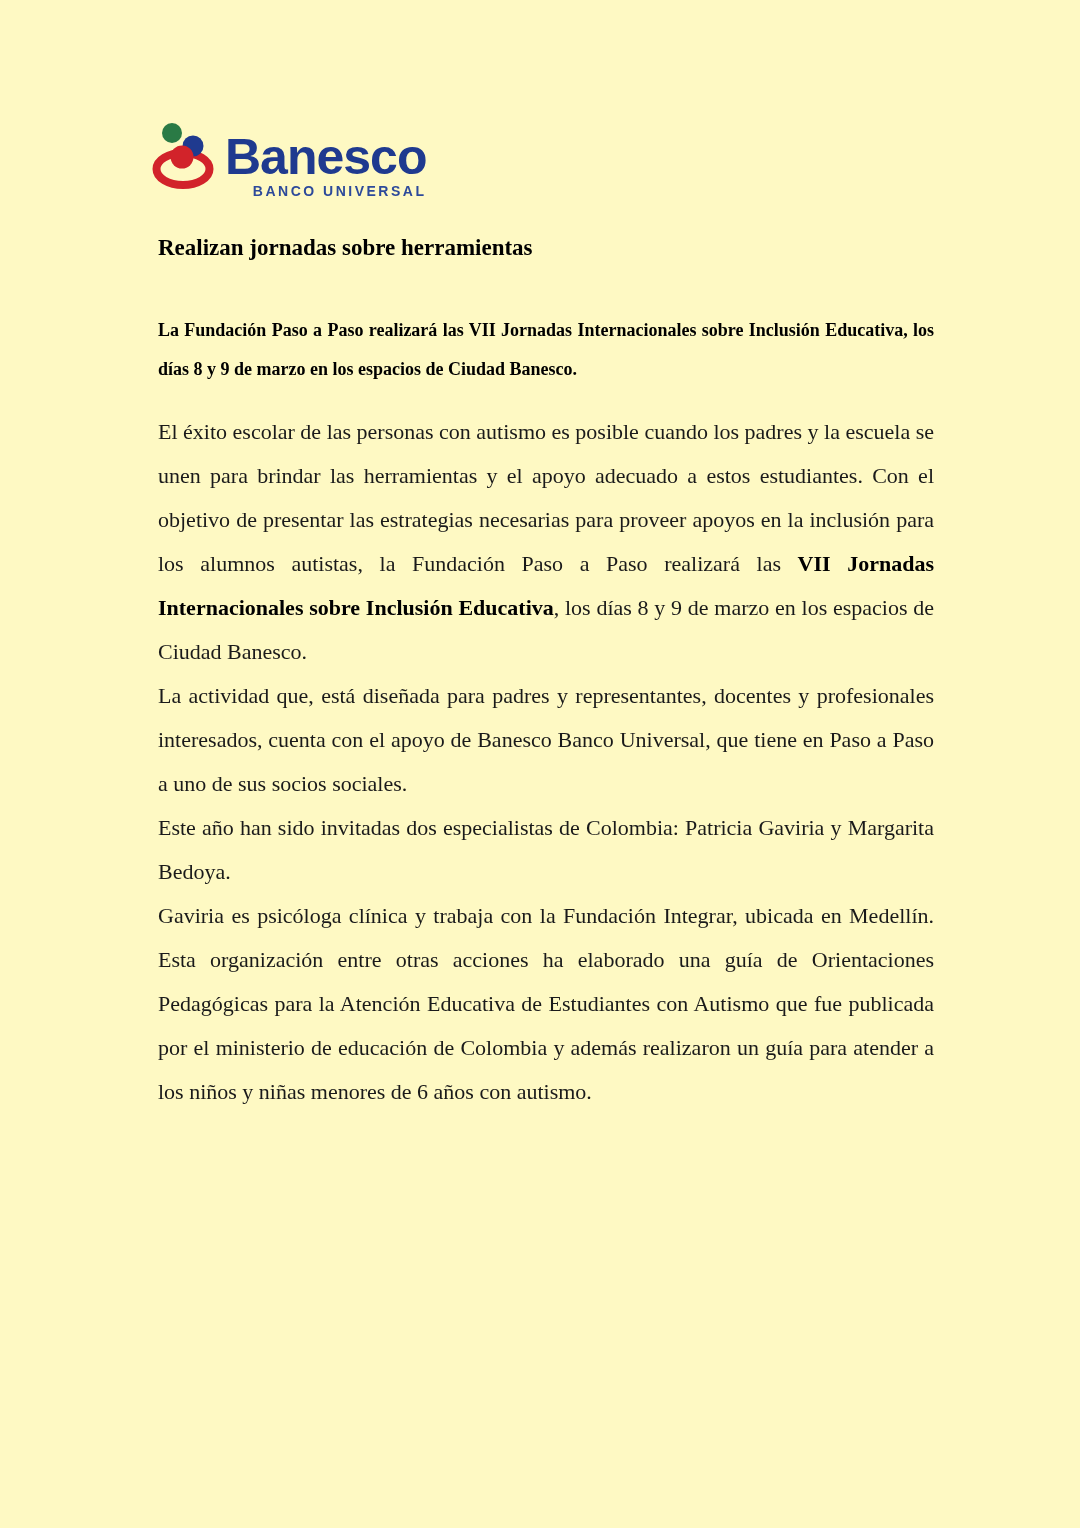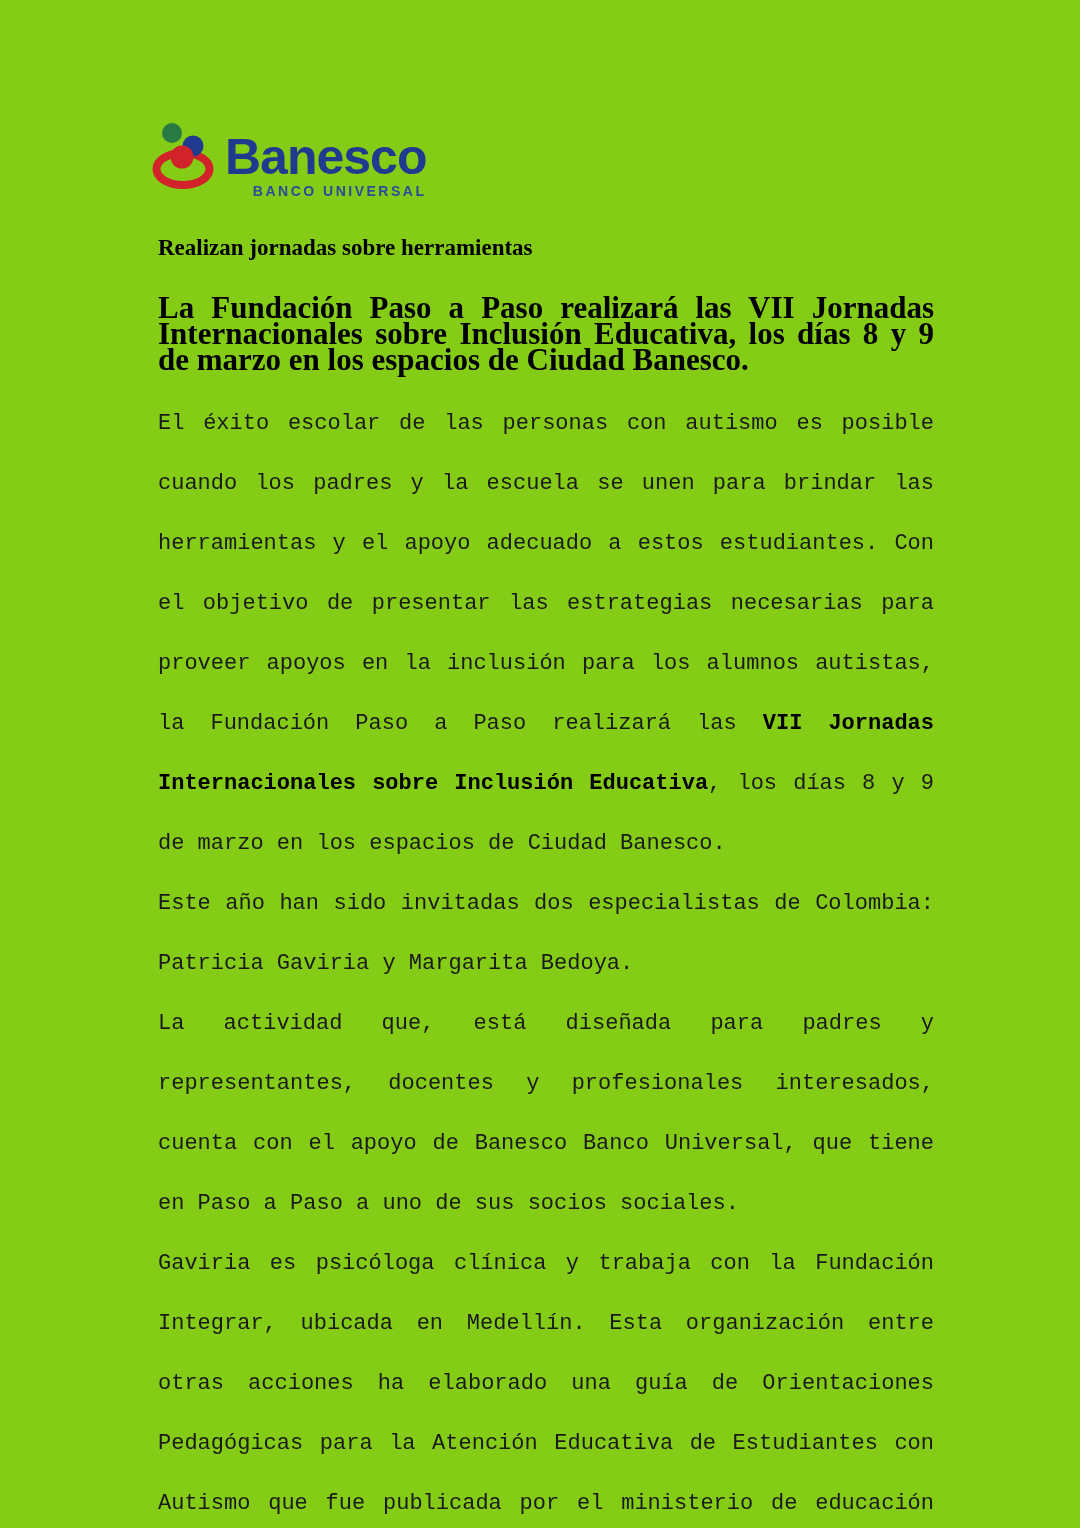--- a/index.html
+++ b/index.html
@@ -1,20 +1,20 @@
 <!DOCTYPE html>
 <html lang="es"><head>
 <meta charset="utf-8">
 <style>
   html, body { margin: 0; padding: 0; background: #ffffff; }
   .page {
     position: relative;
     width: 1080px;
     height: 1528px;
-    background: #84cc16;
+    background: #fef9c3;
     font-family: "Liberation Serif", serif;
     color: #1a1a1a;
     overflow: hidden;
   }
 
   
   .logo {
     position: absolute;
     left: 149px;
     top: 114px;
@@ -49,35 +49,34 @@
     width: 776px;
   }
   .headline {
     margin: 0;
     font-size: 23px;
     font-weight: bold;
     line-height: 31px;
     color: #000000;
   }
   .subheadline {
-    margin: 32px 0 0 0;
-    font-size: 31px;
+    margin: 48px 0 0 0;
+    font-size: 18px;
     font-weight: bold;
-    line-height: 26px;
+    line-height: 39px;
     color: #000000;
     text-align: justify;
   }
   .body-copy { margin-top: 21px; }
   .body-copy p {
     margin: 0;
     font-size: 22px;
-    line-height: 60px;
+    line-height: 44px;
     text-align: justify;
     color: #1a1a1a;
-    font-family: Liberation Mono, monospace;
   }
   .body-copy strong { color: #000000; }
 </style>
 </head>
 <body>
 
 <div class="page">
 
   <div class="logo">
     <svg class="logo-mark" viewBox="0 0 70 78" xmlns="http://www.w3.org/2000/svg" aria-hidden="true">
@@ -92,19 +91,19 @@
     </div>
   </div>
 
   <div class="content">
     <h1 class="headline"><span>Realizan jornadas sobre herramientas</span><br></h1>
 
     <h2 class="subheadline">La Fundación Paso a Paso realizará las VII Jornadas Internacionales sobre Inclusión Educativa, los días 8 y 9 de marzo en los espacios de Ciudad Banesco.</h2>
 
     <div class="body-copy">
       <p><span>El éxito escolar de las personas con autismo es posible cuando los padres y la escuela se unen para brindar las herramientas y el apoyo adecuado a estos estudiantes. Con el objetivo de presentar las estrategias necesarias para proveer apoyos en la inclusión para los alumnos autistas, la Fundación Paso a Paso realizará las </span><strong>VII Jornadas Internacionales sobre Inclusión Educativa</strong><span>, los días 8 y 9 de marzo en los espacios de Ciudad Banesco.</span></p>
+      <p>La actividad que, está diseñada para padres y representantes, docentes y profesionales interesados, cuenta con el apoyo de Banesco Banco Universal, que tiene en Paso a Paso a uno de sus socios sociales.</p>
       <p>Este año han sido invitadas dos especialistas de Colombia: Patricia Gaviria y Margarita Bedoya.</p>
-      <p>La actividad que, está diseñada para padres y representantes, docentes y profesionales interesados, cuenta con el apoyo de Banesco Banco Universal, que tiene en Paso a Paso a uno de sus socios sociales.</p>
       <p>Gaviria es psicóloga clínica y trabaja con la Fundación Integrar, ubicada en Medellín. Esta organización entre otras acciones ha elaborado una guía de Orientaciones Pedagógicas para la Atención Educativa de Estudiantes con Autismo que fue publicada por el ministerio de educación de Colombia y además realizaron un guía para atender a los niños y niñas menores de 6 años con autismo.</p>
     </div>
   </div>
 
 </div>
 
 </body></html>

